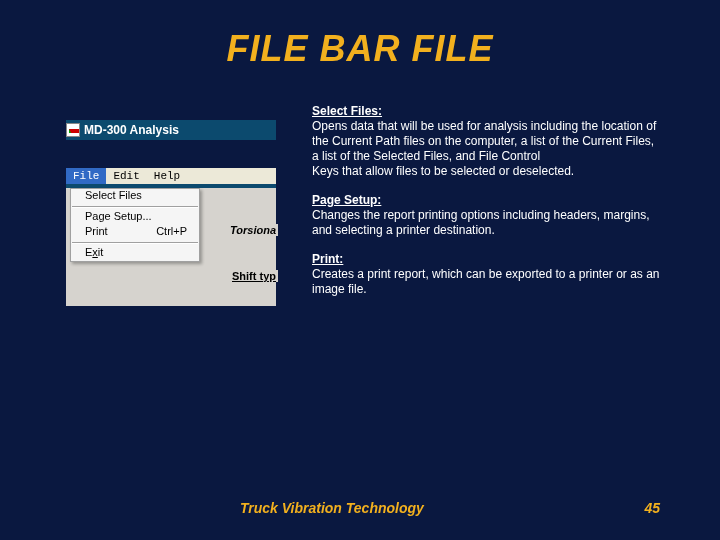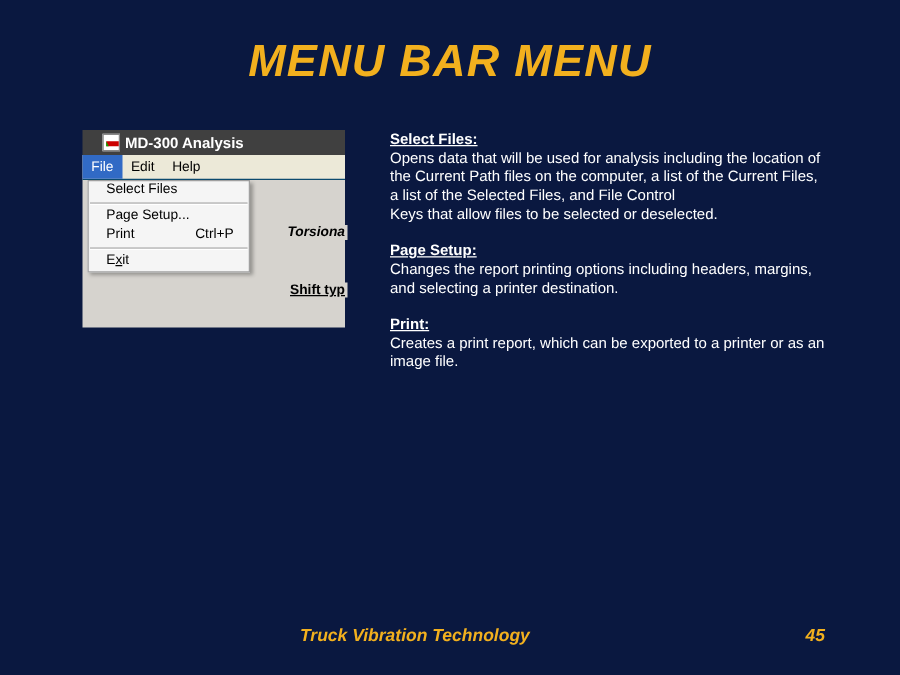--- a/index.html
+++ b/index.html
@@ -25,55 +25,57 @@
     display: flex;
     padding: 22px 56px 0 66px;
     gap: 36px;
   }
   
   .winbox {
     width: 210px;
     flex-shrink: 0;
   }
   .titlebar {
-    background: #404040;
+    background: #0c4a6e;
     color: #fff;
     font-family: Tahoma, Arial, sans-serif;
     font-size: 12px;
     font-weight: 700;
     height: 20px;
     display: flex;
     align-items: center;
-    padding: 0 16px;
+    padding: 0 0;
     gap: 4px;
+    margin-top: 16px;
   }
   .titlebar .app-icon {
     width: 14px; height: 14px;
     background: #fff;
     border: 1px solid #888;
     position: relative;
     flex-shrink: 0;
   }
   .titlebar .app-icon::before {
     content: "";
     position: absolute;
     left: 2px; top: 5px;
     width: 8px; height: 0;
     border-top: 4px solid #c00;
     border-left: 2px solid #0a0;
   }
   .menubar {
     background: #ece9d8;
     color: #000;
-    font-family: Liberation Sans, sans-serif;
+    font-family: Liberation Mono, monospace;
     font-size: 11px;
     height: 20px;
     display: flex;
     align-items: stretch;
-    border-bottom: 1px solid #0c4a6e;
+    border-bottom: 4px solid #0c4a6e;
+    margin-top: 28px;
   }
   .menubar .mi {
     padding: 0 7px;
     display: flex;
     align-items: center;
     cursor: default;
   }
   .menubar .mi.sel {
     background: #316ac5;
     color: #fff;
@@ -145,21 +147,21 @@
     font-weight: 700;
     color: #f2b01e;
     font-size: 14px;
     align-items: center;
   }
   .footer .brand { margin-left: 240px; }
 </style>
 </head>
 <body>
 
-<div class="slide-title">MENU BAR MENU</div>
+<div class="slide-title">FILE BAR FILE</div>
 
 <div class="content">
 
   <div class="winbox">
     <div class="titlebar">
       <span class="app-icon"></span>
       <span>MD-300 Analysis</span>
     </div>
     <div class="menubar">
       <div class="mi sel">File</div>

